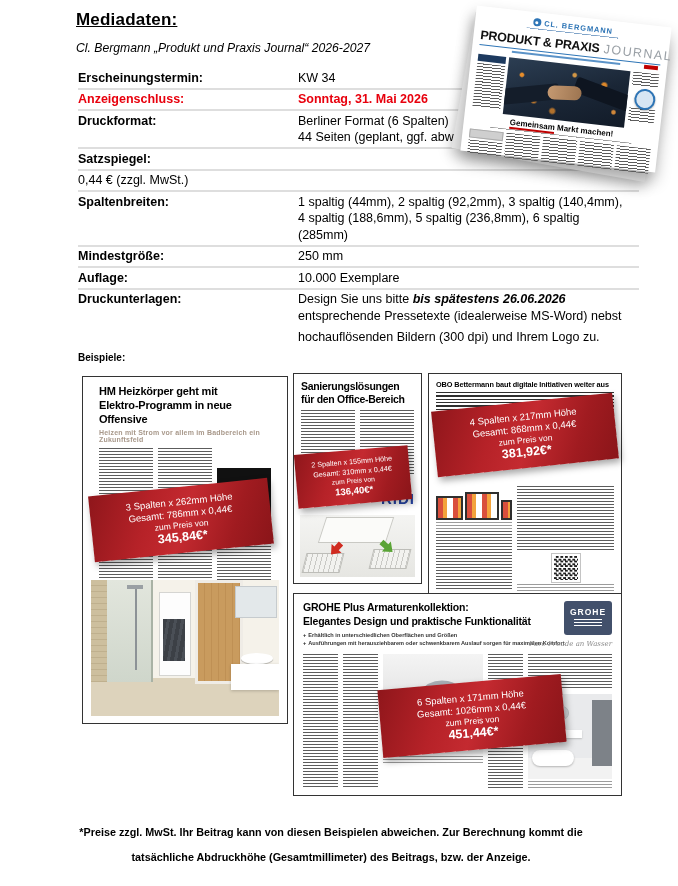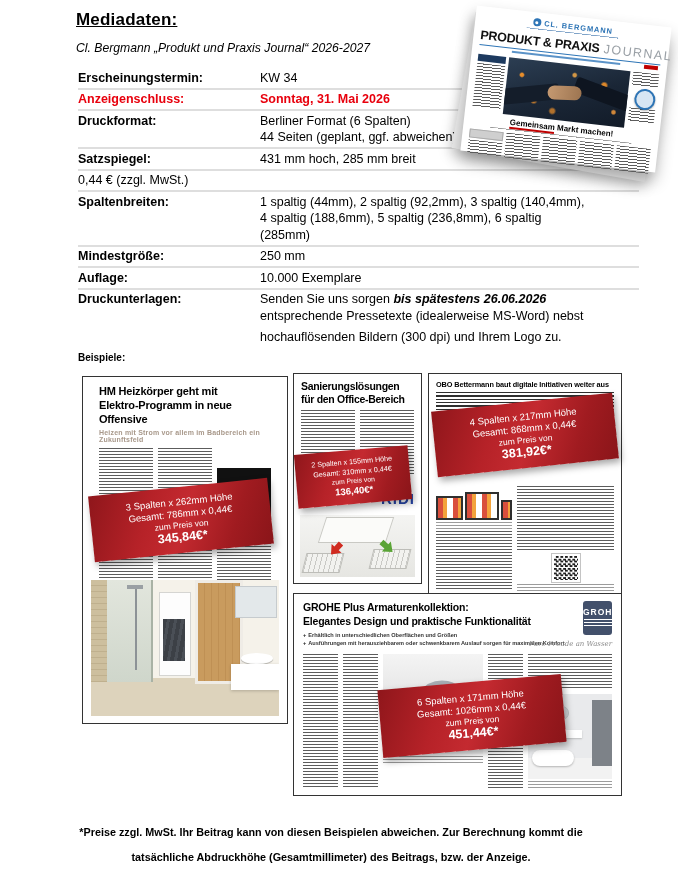--- a/index.html
+++ b/index.html
@@ -6,21 +6,21 @@
   .page{position:relative;width:678px;height:886px;background:#fff;overflow:hidden;
         font-family:"Liberation Sans",sans-serif;color:#000;}
 
   
   .doc-title{position:absolute;left:76px;top:10px;font-size:17px;font-weight:800;
              text-decoration:underline;letter-spacing:.2px;}
   .doc-subtitle{position:absolute;left:76px;top:41px;font-size:12.2px;font-style:italic;}
 
   
   .media-table{position:absolute;left:78px;top:68px;width:561px;}
-  .mrow{display:flex;padding:1.5px 0;border-top:2px solid #dedede;}
+  .mrow{display:flex;padding:1.5px 0;border-top:2px solid #dedede;gap:38px;}
   .mrow:first-child{border-top:none;}
   .mlabel{flex:none;width:182px;font-size:12.5px;font-weight:700;line-height:16.5px;}
   .mval{font-size:12.5px;line-height:16.5px;}
   .red{color:#e8000d;}
   .red .mlabel,.red .mval{color:#e8000d;font-weight:700;}
   .deadline{font-weight:700;font-style:italic;}
   .gap-top{margin-top:5px;}
 
   
   .paper-back{position:absolute;left:462px;top:28px;width:196px;height:138px;background:#ececec;
@@ -167,21 +167,21 @@
       border:2px solid #fff;outline:1px solid #c4c4c4;}
   .qr26{width:24px;height:24px;}
   .obo-logo{text-align:right;line-height:10px;}
   .obo-logo .obo-word{display:inline-block;font-size:10px;font-weight:900;color:#f0a400;
       letter-spacing:1.5px;border-top:1.5px solid #f0a400;border-bottom:1.5px solid #f0a400;padding:0 1px;}
   .obo-logo .obo-sub{display:block;font-size:4px;font-weight:700;color:#444;letter-spacing:.6px;}
   .fill{flex:1;}
 
   
   .grohe-title{font-size:10.5px;font-weight:800;line-height:13.5px;letter-spacing:-.2px;max-width:262px;}
-  .grohe-logo{position:absolute;right:9px;top:7px;width:29px;height:34px;background:#42506b;
+  .grohe-logo{position:absolute;right:9px;top:7px;width:48px;height:34px;background:#42506b;
               border-radius:3px;text-align:center;color:#fff;}
   .grohe-logo .glx{font-size:8.5px;font-weight:800;letter-spacing:1px;margin-top:6px;}
   .grohe-logo .glw{width:28px;height:8px;margin:2px auto 0 auto;
       background:repeating-linear-gradient(to bottom,#fff 0 1px,transparent 1px 3px);}
   .grohe-slogan{position:absolute;right:9px;top:46px;font-family:"DejaVu Serif",serif;
                 font-style:italic;font-size:7px;color:#8a8a8a;}
   .bullets{margin-top:4px;}
   .bullet{font-size:5.6px;font-weight:700;color:#333;line-height:7.5px;}
   .bullet .bmark{color:#222;font-weight:900;margin-right:2px;}
   .grohe-body{position:absolute;left:9px;right:9px;top:60px;bottom:7px;display:flex;gap:5px;z-index:1;}
@@ -228,21 +228,20 @@
     <div class="mrow">
       <div class="mlabel">Druckformat:</div>
       <div class="mval">
         <div>Berliner Format (6 Spalten)</div>
         <div>44 Seiten (geplant, ggf. abweichen)</div>
       </div>
     </div>
     <div class="mrow">
       <div class="mlabel">Satzspiegel:</div>
       <div class="mval">
-        <div>431 mm hoch, 285 mm breit</div>
       </div>
     </div>
     <div class="mrow">
       <div class="mval">0,44 € (zzgl. MwSt.)</div>
     </div>
     <div class="mrow">
       <div class="mlabel">Spaltenbreiten:</div>
       <div class="mval">
         <div>1 spaltig (44mm), 2 spaltig (92,2mm), 3 spaltig (140,4mm),</div>
         <div>4 spaltig (188,6mm), 5 spaltig (236,8mm), 6 spaltig</div>
@@ -253,21 +252,21 @@
       <div class="mlabel">Mindestgröße:</div>
       <div class="mval">250 mm</div>
     </div>
     <div class="mrow">
       <div class="mlabel">Auflage:</div>
       <div class="mval">10.000 Exemplare</div>
     </div>
     <div class="mrow">
       <div class="mlabel">Druckunterlagen:</div>
       <div class="mval">
-        <div><span>Senden Sie uns sorgen </span><span class="deadline">bis spätestens 26.06.2026</span></div>
+        <div><span>Design Sie uns bitte </span><span class="deadline">bis spätestens 26.06.2026</span></div>
         <div>entsprechende Pressetexte (idealerweise MS-Word) nebst</div>
         <div class="gap-top">hochauflösenden Bildern (300 dpi) und Ihrem Logo zu.</div>
       </div>
     </div>
   </div>
 
   <div class="paper-back"></div>
   <div class="paper">
     <div class="brand-row">
       <span class="brand-circle"></span>

